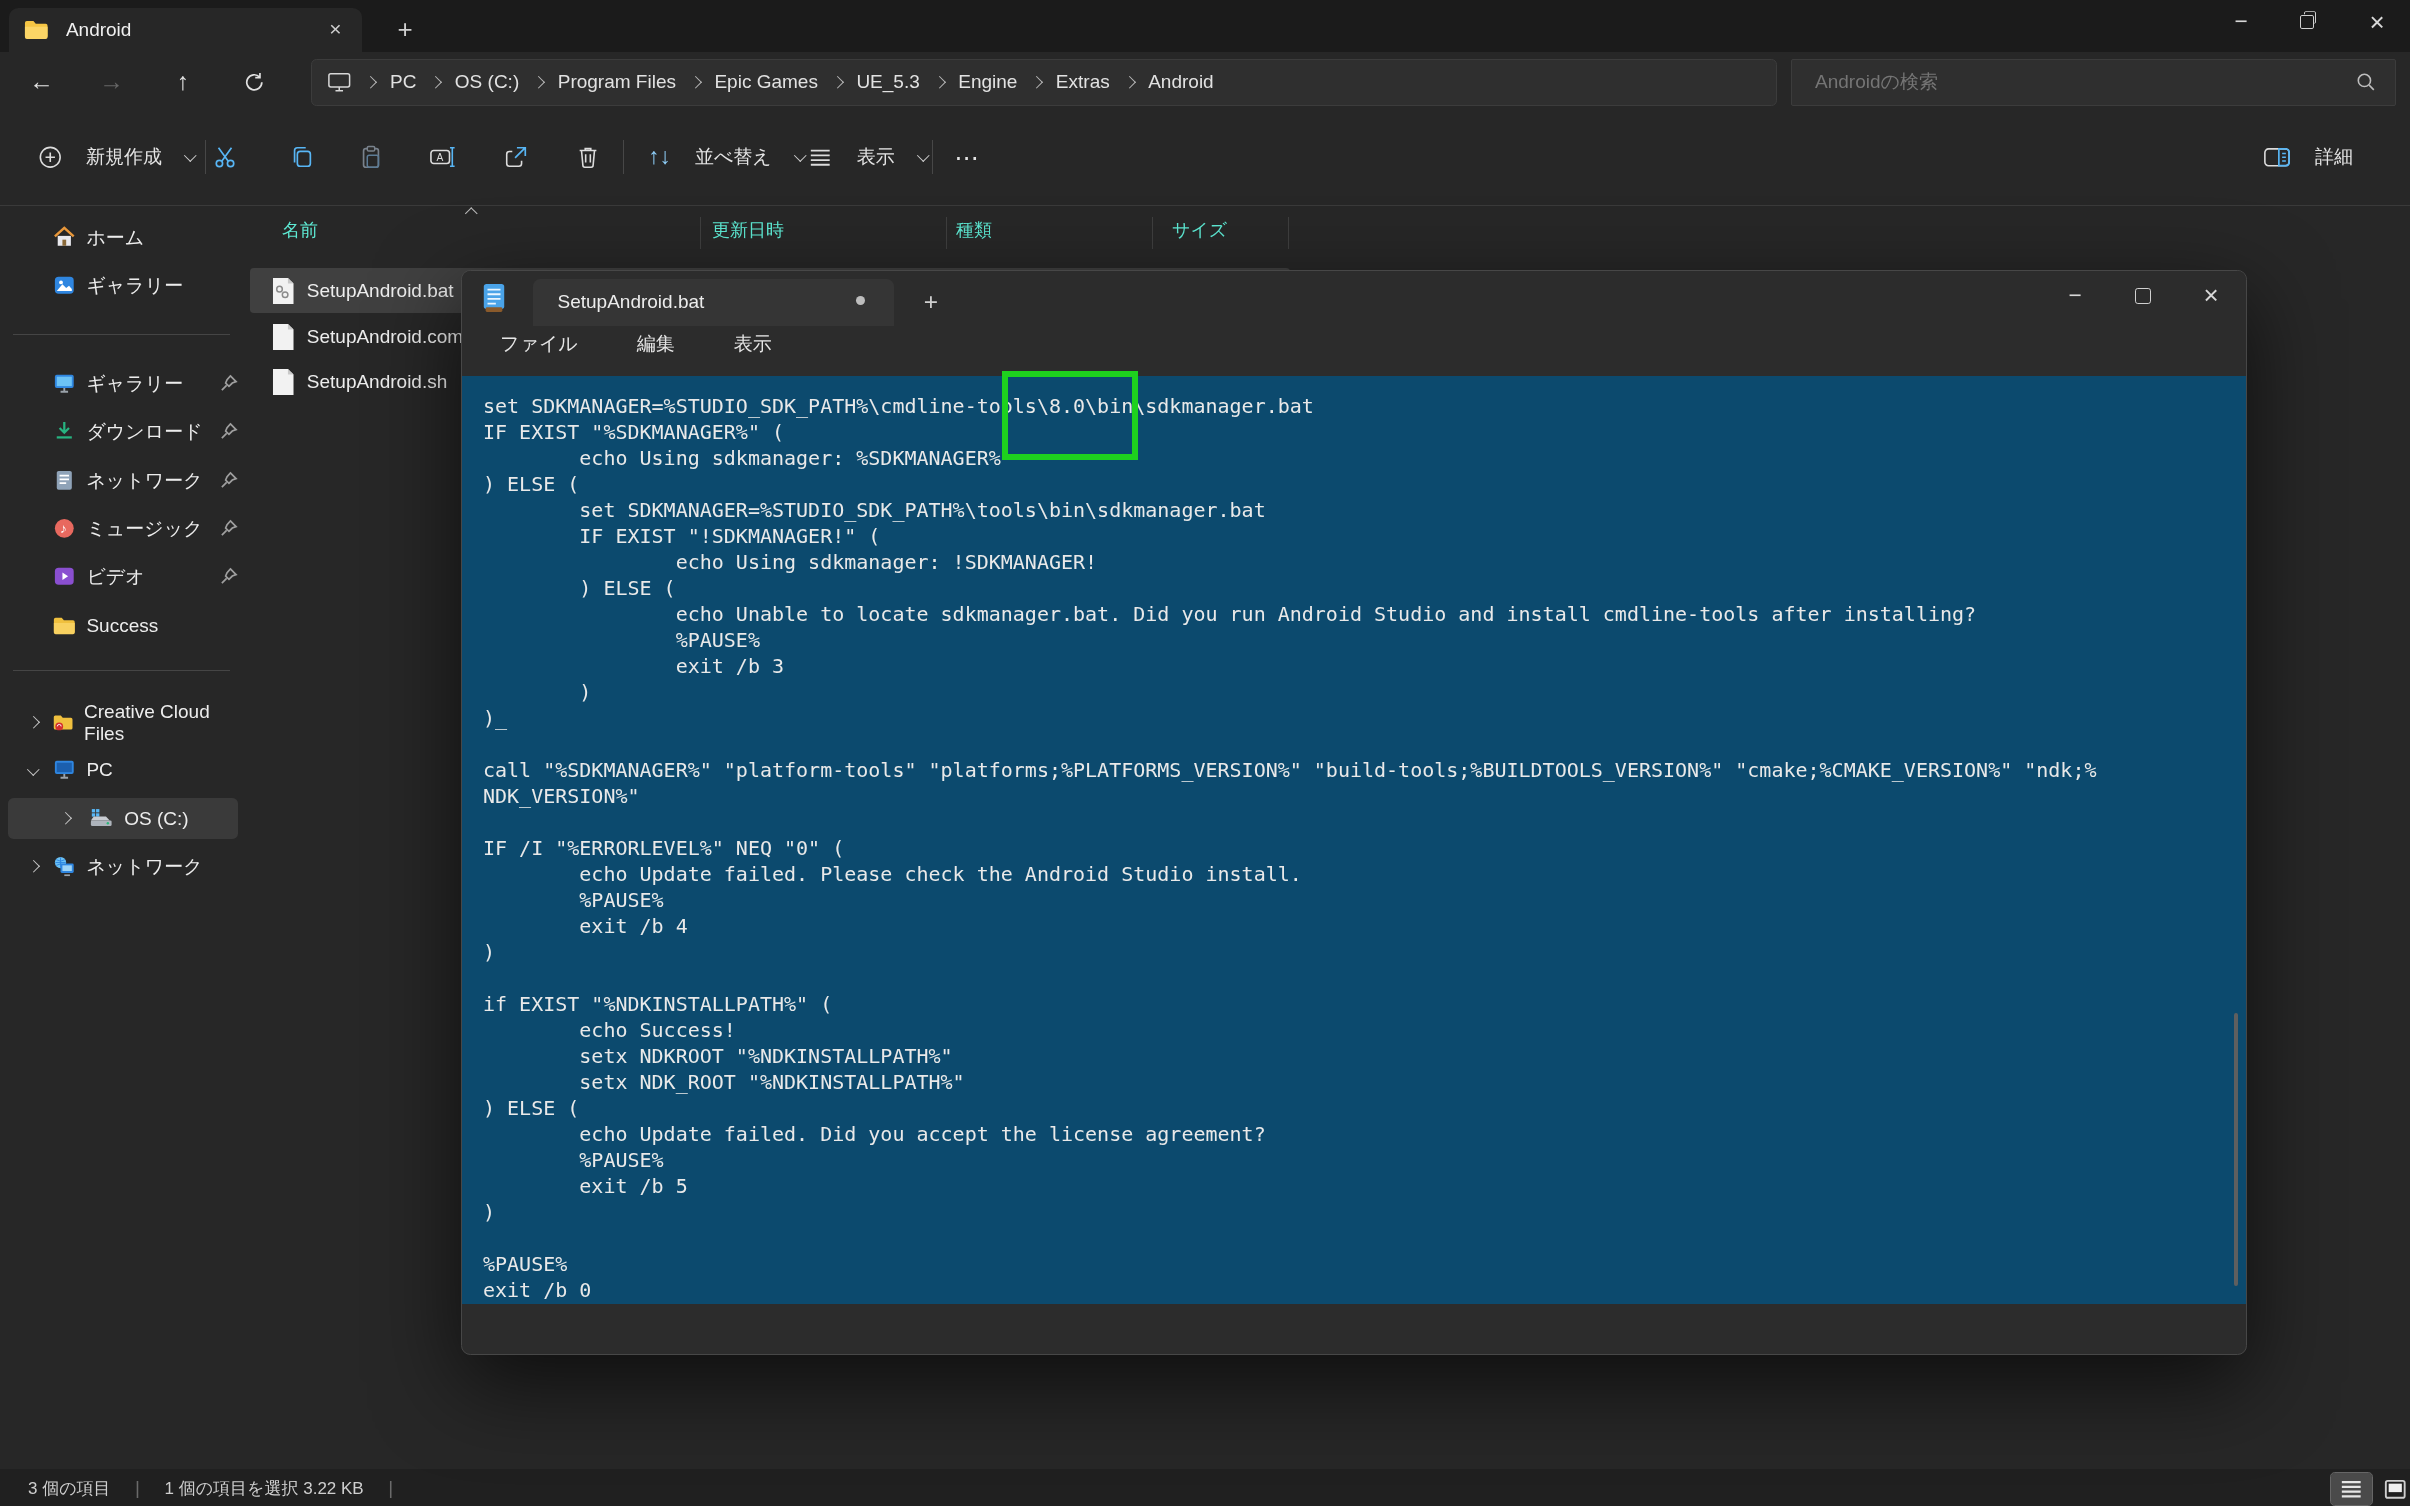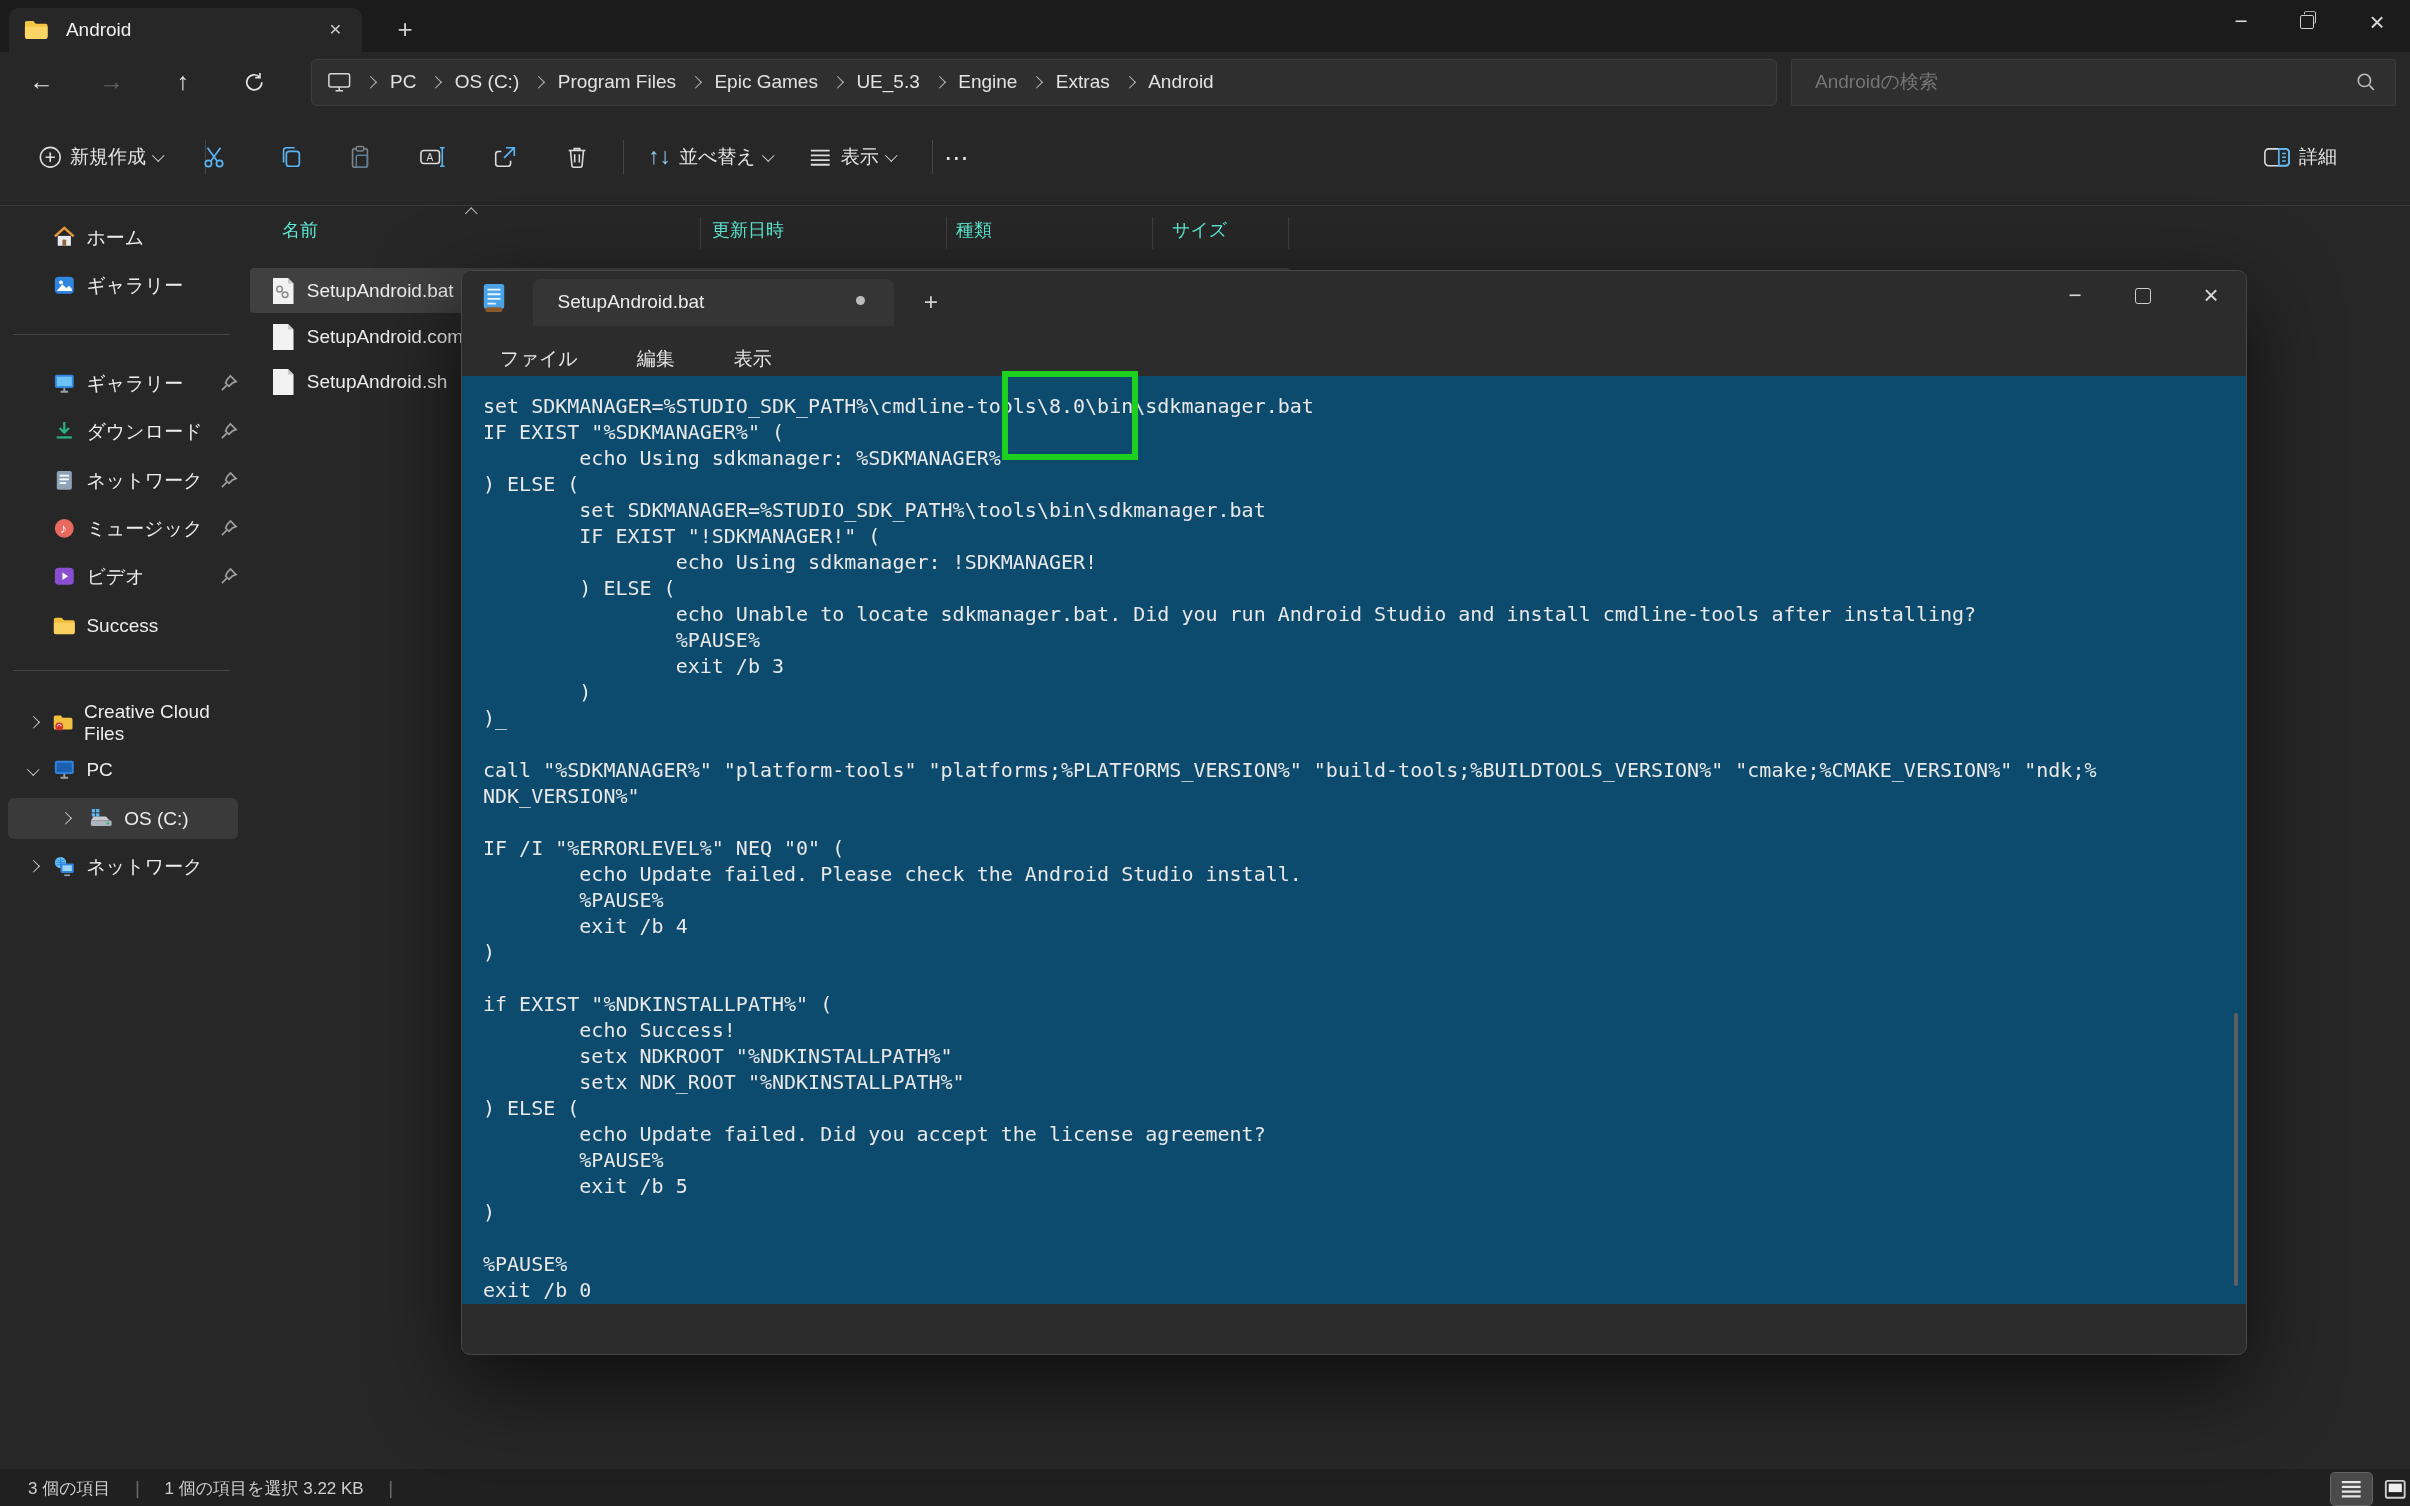--- a/index.html
+++ b/index.html
@@ -29,22 +29,22 @@
         border:0.9px solid #3c3c3c;border-radius:5.6px;display:flex;align-items:center;font-size:19px;color:#e2e2e2}
   .crumb{padding:0 5.6px;white-space:nowrap}
   .bchev{width:7.5px;height:7.5px;border-right:1.7px solid #b9b9b9;border-bottom:1.7px solid #b9b9b9;
         transform:rotate(-45deg);margin:0 9.4px;flex:0 0 auto}
   .searchbox{position:absolute;left:1791px;top:6.6px;width:603px;height:45px;background:#2f2f2f;
         border:0.9px solid #3c3c3c;border-radius:2px}
   .searchbox input{position:absolute;left:21px;top:5.6px;width:508px;height:32px;background:transparent;border:none;
         outline:none;font-size:19px;color:#9a9a9a;font-family:inherit}
   
   .toolbar{position:absolute;left:0;top:110px;width:2411px;height:95px;background:#272727;border-bottom:0.9px solid #3a3a3a}
-  .tbtn{position:absolute;top:22.6px;height:49px;display:flex;align-items:center;justify-content:space-between;
-        gap:8px;font-size:19px;color:#e4e4e4;border-radius:5.6px}
+  .tbtn{position:absolute;top:22.6px;height:49px;display:flex;align-items:center;justify-content:center;
+        gap:24px;font-size:19px;color:#e4e4e4;border-radius:5.6px}
   .tsep{position:absolute;top:30px;width:0.9px;height:34px;background:#474747}
   .chevdn{width:7.5px;height:7.5px;border-right:1.5px solid #cfcfcf;border-bottom:1.5px solid #cfcfcf;transform:rotate(45deg);margin-top:-3.8px}
   
   .sideitem{position:absolute;left:7.5px;width:230px;height:41px;border-radius:5.6px;display:flex;align-items:center;font-size:19px;color:#ededed}
   .sideitem .ic{margin-left:45px;margin-right:11.3px;display:flex}
   .sideitem.indent .ic{margin-left:81px}
   .sideitem.sel{background:#3a3a3a}
   .tchev{position:absolute;width:7.5px;height:7.5px;border-right:1.7px solid #c6c6c6;border-bottom:1.7px solid #c6c6c6}
   .tchev.r{transform:rotate(-45deg)}
   .tchev.d{transform:rotate(45deg)}
@@ -63,21 +63,21 @@
   .viewbtn{position:absolute;top:3.8px;width:41px;height:32px;border-radius:3.8px;display:flex;align-items:center;justify-content:center}
   .viewbtn.sel{background:#4a4a4a;outline:0.9px solid #666}
   
   .notepad{position:absolute;left:461px;top:270px;width:1784px;height:1083px;background:#2c2c2c;
         border:0.9px solid #474747;border-radius:9.4px;box-shadow:0 28px 85px rgba(0,0,0,.65);overflow:hidden}
   .np-titlebar{position:absolute;left:0;top:0;width:100%;height:55px;background:#2c2c2c}
   .np-tab{position:absolute;left:71px;top:7.5px;width:361px;height:47px;background:#353535;border-radius:7.5px 7.5px 0 0;
         display:flex;align-items:center;font-size:19px;color:#ececec}
   .np-dot{position:absolute;left:394px;top:24.5px;width:9.4px;height:9.4px;border-radius:50%;background:#bdbdbd}
   .np-ctrl{position:absolute;top:0;width:64px;height:49px;display:flex;align-items:center;justify-content:center;color:#d8d8d8}
-  .np-menubar{position:absolute;left:0;top:55px;width:100%;height:51px;background:#2c2c2c;display:flex;align-items:flex-end}
+  .np-menubar{position:absolute;left:0;top:55px;width:100%;height:51px;background:#2c2c2c;display:flex;align-items:flex-start}
   .np-menu{height:36px;padding:0 21px;display:flex;align-items:center;font-size:19px;color:#e6e6e6;border-radius:5.6px}
   .np-editor{position:absolute;left:0;top:105px;width:100%;height:928px;background:#0c4a6e}
   .np-editor pre{margin:0;padding:17px 0 0 21px;font-family:"DejaVu Sans Mono","Liberation Mono",monospace;
         font-size:20px;line-height:26px;color:#e9e9e9;white-space:pre}
   .np-scroll{position:absolute;left:1772px;top:742px;width:3.8px;height:273px;background:#5f5f5f;border-radius:1.9px}
   .np-status{position:absolute;left:0;top:1034px;width:100%;height:49px;background:#2b2b2b;border-top:0.9px solid #3d3d3d;font-size:18px;color:#c9c9c9}
   .np-status span{position:absolute;top:13px}
   .np-ssep{position:absolute;top:11.3px;width:0.9px;height:24.5px;background:#4a4a4a}
   
   .anno{position:absolute;left:1002px;top:371px;width:124px;height:77px;border:6.6px solid #1ed11e;z-index:60}

